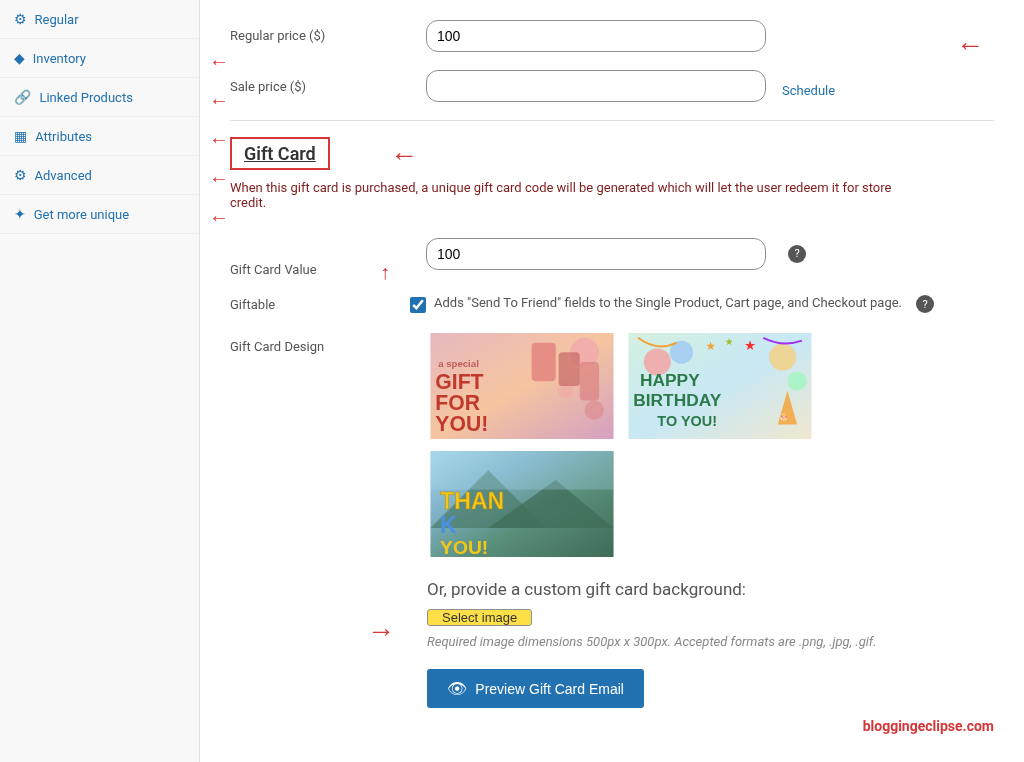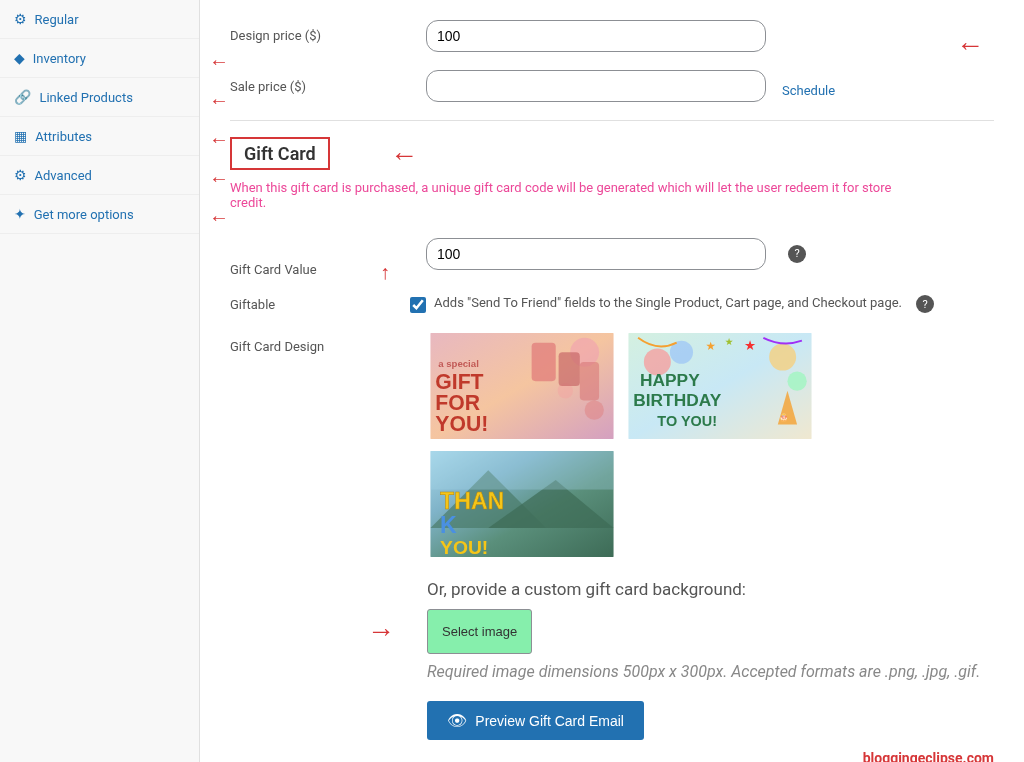--- a/index.html
+++ b/index.html
@@ -17,21 +17,21 @@
 
     
     .form-row { display: flex; align-items: flex-start; margin-bottom: 18px; gap: 16px; }
     .form-label { width: 180px; flex-shrink: 0; color: #555; padding-top: 8px; font-size: 13px; }
     .form-control { flex: 1; max-width: 340px; padding: 7px 10px; border: 1px solid #8c8f94; border-radius: 12px; font-size: 14px; outline: none; }
     .schedule-link { color: #2271b1; text-decoration: none; padding-top: 8px; font-size: 13px; }
 
     
     .gift-card-header { display: flex; align-items: center; gap: 12px; margin-bottom: 10px; }
     .gift-card-title { font-size: 18px; font-weight: 600; color: #333; border: 2px solid #d63638; padding: 4px 12px; display: inline-block; }
-    .gift-card-description { color: #ec4899; font-size: 13px; margin-bottom: 20px; max-width: 700px; }
+    .gift-card-description { color: #7f1d1d; font-size: 13px; margin-bottom: 20px; max-width: 700px; }
 
     
     .help-icon { display: inline-flex; align-items: center; justify-content: center; width: 18px; height: 18px; background: #555; color: #fff; border-radius: 50%; font-size: 11px; cursor: pointer; margin-left: 6px; }
 
     
     .checkbox-row { display: flex; align-items: flex-start; gap: 0; margin-bottom: 18px; }
     .checkbox-label { width: 180px; flex-shrink: 0; color: #555; font-size: 13px; padding-top: 2px; }
     .checkbox-content { display: flex; align-items: flex-start; gap: 8px; flex: 1; }
     .checkbox-content input[type="checkbox"] { margin-top: 2px; accent-color: #2271b1; width: 16px; height: 16px; }
     .checkbox-text { font-size: 13px; color: #555; }
@@ -39,22 +39,22 @@
     
     .design-row { display: flex; gap: 17px; }
     .design-label { width: 180px; flex-shrink: 0; color: #555; font-size: 13px; padding-top: 8px; }
     .design-images { flex: 1; }
     .image-grid { display: flex; flex-wrap: wrap; gap: 8px; margin-bottom: 20px; }
     .gift-image { width: 190px; height: 110px; border-radius: 4px; overflow: hidden; cursor: pointer; border: 2px solid transparent; }
 
     
     .custom-bg-section { margin-top: 10px; }
     .custom-bg-label { color: #555; font-size: 17px; margin-bottom: 10px; }
-    .select-image-btn { padding: 14px 14px; border: 1px solid #8c8f94; background: #86efac; color: #333; border-radius: 3px; cursor: pointer; font-size: 13px; }
-    .image-requirements { color: #888; font-size: 16px; font-style: italic; margin-top: 8px; }
+    .select-image-btn { padding: 0 14px; border: 1px solid #8c8f94; background: #fde047; color: #333; border-radius: 3px; cursor: pointer; font-size: 13px; }
+    .image-requirements { color: #888; font-size: 13px; font-style: italic; margin-top: 8px; }
 
     
     .preview-btn { display: flex; align-items: center; gap: 8px; background: #2271b1; color: #fff; border: none; padding: 10px 20px; border-radius: 3px; cursor: pointer; font-size: 14px; margin-top: 20px; }
 
     
     .section-divider { border: none; border-top: 1px solid #e0e0e0; margin: 16px 0; }
     .sale-row { display: flex; align-items: center; gap: 16px; margin-bottom: 18px; }
     .sale-row .form-label { width: 180px; flex-shrink: 0; padding-top: 0; }
     .sale-row .form-control { flex: 1; max-width: 340px; }
 
@@ -89,43 +89,43 @@
       <span class="label">Attributes</span>
       <span style="position:absolute; right:-30px; top:8px; color:#d63638; font-size:20px; font-weight:bold;">←</span>
     </div>
     <div class="sidebar-item" style="position:relative;">
       <span class="icon">⚙</span>
       <span class="label">Advanced</span>
       <span style="position:absolute; right:-30px; top:8px; color:#d63638; font-size:20px; font-weight:bold;">←</span>
     </div>
     <div class="sidebar-item" style="position:relative;">
       <span class="icon">✦</span>
-      <span class="label">Get more options</span>
+      <span class="label">Get more unique</span>
       <span style="position:absolute; right:-30px; top:8px; color:#d63638; font-size:20px; font-weight:bold;">←</span>
     </div>
   </div>
 
   <div class="main">
 
     <div class="form-row" style="position:relative;">
-      <div class="form-label">Design price ($)</div>
+      <div class="form-label">Regular price ($)</div>
       <input class="form-control" type="text" value="100" style="">
 
       <span style="position:absolute; right: 10px; top: 5px; color:#d63638; font-size:28px; font-weight:bold; transform: rotate(0deg);">←</span>
     </div>
 
     <div class="sale-row" style="position:relative; display:flex; align-items:center; gap:16px; ">
       <div class="form-label">Sale price ($)</div>
       <input class="form-control" type="text" value="" style="">
       <a href="#" class="schedule-link">Schedule</a>
     </div>
 
     <hr class="section-divider">
 
-    <div class="gift-card-header" style="position:relative; margin-bottom:10px;">
+    <div class="gift-card-header" style="position:relative; margin-bottom:10px;text-decoration:underline;">
       <div class="gift-card-title">Gift Card</div>
       <span style="position:absolute; left: 160px; top:-2px; color:#d63638; font-size:28px; font-weight:bold;">←</span>
     </div>
 
     <div class="gift-card-description">When this gift card is purchased, a unique gift card code will be generated which will let the user redeem it for store credit.</div>
 
     <div class="gift-card-value-row" style="position:relative; display:flex; align-items:center; gap:16px; margin-bottom:18px;">
       <div class="form-label">Gift Card Value</div>
       <input class="form-control" type="text" value="100" style="">
       <span class="help-icon">?</span>

